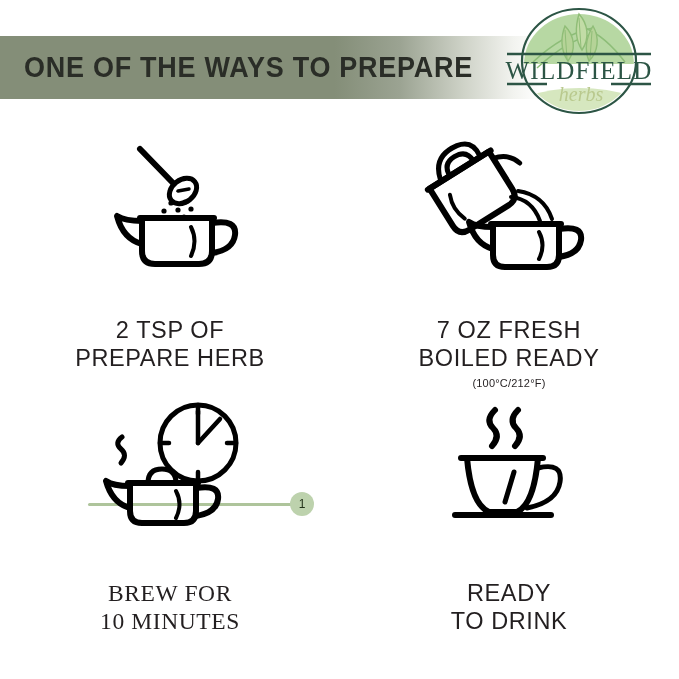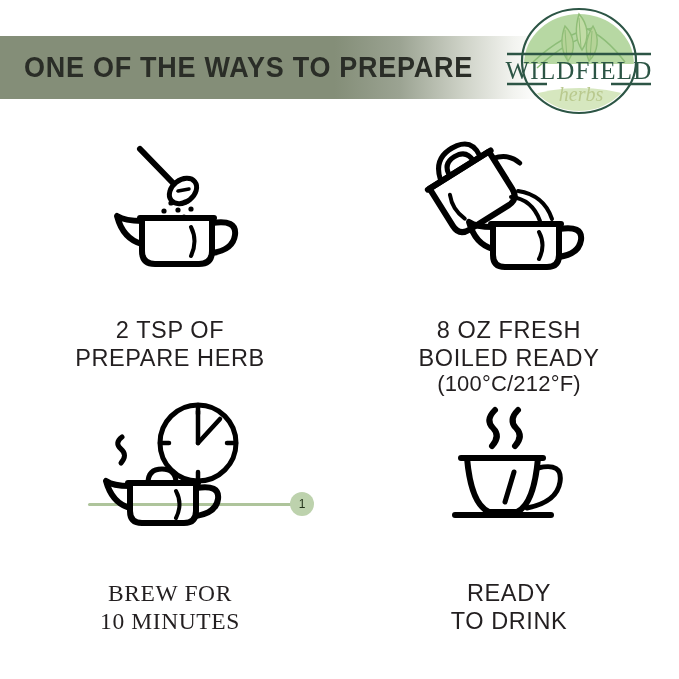--- a/index.html
+++ b/index.html
@@ -96,21 +96,21 @@
     text-align: center;
     font-family: "Liberation Sans", sans-serif;
     font-size: 23.5px;
     font-weight: 400;
     line-height: 28px;
     letter-spacing: 0.6px;
     color: #231f20;
     margin-top: 31px;
   }
   .step-sub {
-    font-size: 22px;
+    font-size: 11px;
     line-height: 23px;
     letter-spacing: 0.2px;
     display: block;
   }
 
   
   .step-2 .step-icon, .step-3 .step-icon { top: 6px; height: 146px; }
   .step-2 .step-text { top: 162px; font-family: Liberation Serif, serif; }
   .step-3 .step-text { top: 162px; }
 
@@ -259,21 +259,21 @@
 
           <path d="M79 87 L79 118 Q79 130 91 130 L133 130 Q145 130 145 118 L145 87 Z"></path>
           <line x1="77" y1="87" x2="147" y2="87"></line>
           <path d="M79 90 Q62 90 55 85 Q61 107 79 112"></path>
           <path d="M145 92 Q169 88 167 103 Q165 117 145 120"></path>
           <path d="M125 95 Q132 108 125 122" stroke-width="4"></path>
         </g>
       </svg>
     </div>
     <div class="step-text">
-      <span>8 OZ FRESH</span><br>
+      <span>7 OZ FRESH</span><br>
       <span>BOILED READY</span>
       <span class="step-sub">(100°C/212°F)</span>
     </div>
 
   </div>
 
   <div class="step step-2">
     <div class="step-icon">
       <svg width="165" height="145" viewBox="0 0 165 145">
         <g fill="none" stroke="#000000" stroke-width="6" stroke-linecap="round" stroke-linejoin="round">

